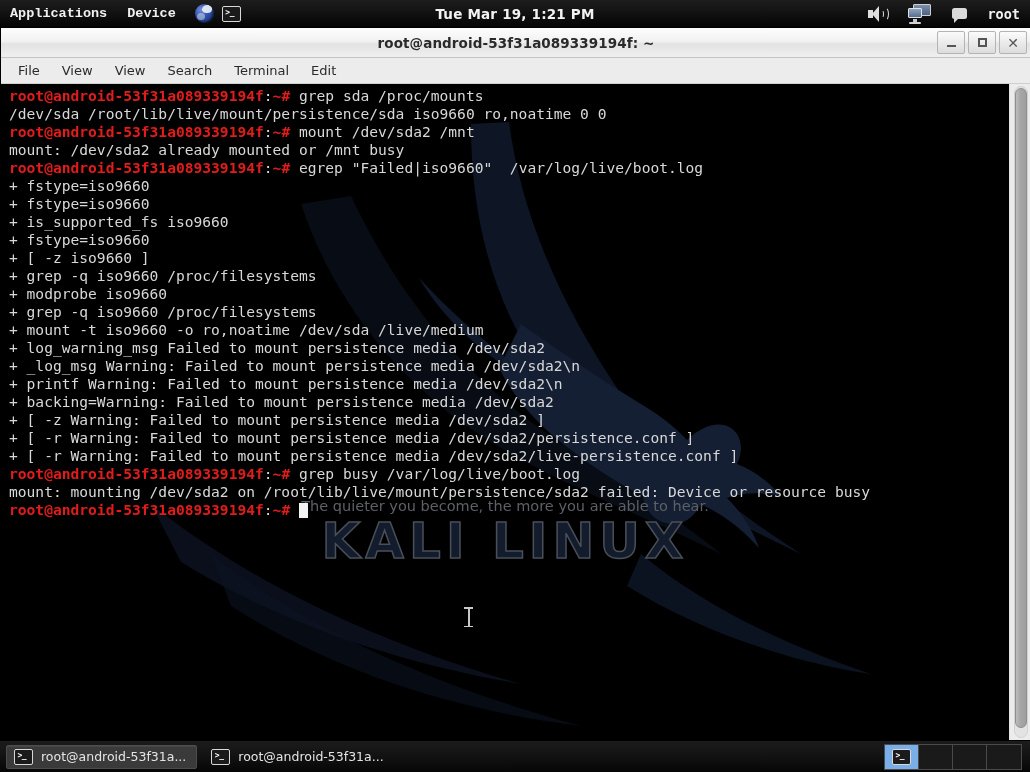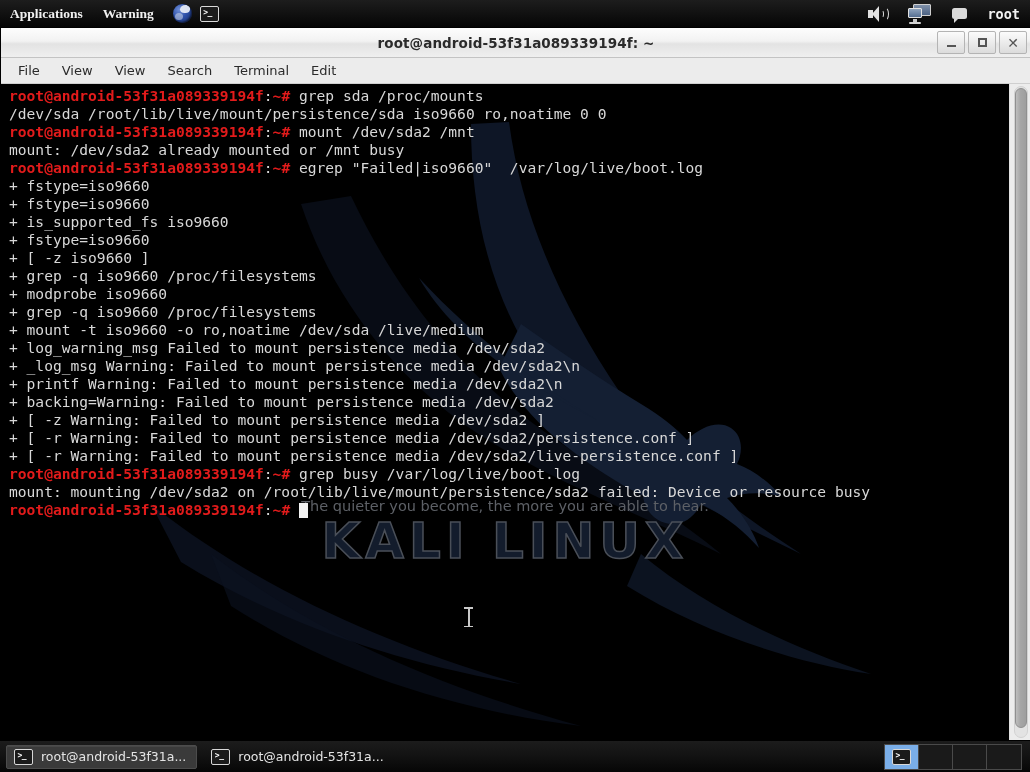--- a/index.html
+++ b/index.html
@@ -15,21 +15,21 @@
   #top-panel{
     position:absolute; left:0; top:0; width:1030px; height:28px;
     background:linear-gradient(to bottom,#1d1d1d 0%,#111 50%,#050505 100%);
     border-bottom:1px solid #000;
     display:flex; align-items:center;
     color:#e8e8e8; font-size:13px; font-weight:bold;
     z-index:40;
   }
   .panel-menu{
     padding:4px 9px; margin:0 1px; cursor:default;
-    font-family:Liberation Serif, serif; font-size:13.5px; font-weight:bold;
+    font-family:Liberation Mono, monospace; font-size:13.5px; font-weight:bold;
     color:#f0f0f0; white-space:nowrap;
   }
   .panel-launchers{ display:flex; align-items:center; gap:6px; margin-left:8px; }
   .launcher{ width:21px; height:21px; display:flex; align-items:center; justify-content:center; }
 
   .globe-ico{
     width:19px;height:19px;border-radius:50%;
     background:radial-gradient(circle at 33% 30%, #6f8fd8 0%, #2d4fa8 45%, #142a66 100%);
     position:relative; overflow:hidden;
     box-shadow:inset -1px -1px 2px rgba(0,0,0,.6);
@@ -235,32 +235,33 @@
     display:flex; align-items:center; justify-content:center;
   }
   .wsp:last-child{ border-right:none; }
   .wsp.on{ background:#7aaee8; }
 </style>
 </head>
 <body>
 
 <div id="top-panel">
   <div class="panel-menu">Applications</div>
-  <div class="panel-menu">Warning</div>
+  <div class="panel-menu">Device</div>
   <div class="panel-launchers">
     <div class="launcher">
       <span class="globe-ico"></span>
     </div>
     <div class="launcher">
       <span class="term-ico">
         <span class="pr">&gt;_</span>
       </span>
     </div>
   </div>
 
+  <div id="clock">Tue Mar 19,  1:21 PM</div>
 
   <div class="panel-right">
     <span class="spk">
       <span class="body"></span>
         <span class="cone"></span>
       <span class="w1"></span>
         <span class="w2"></span>
     </span>
     <span class="disp">
       <span class="m1"></span>

